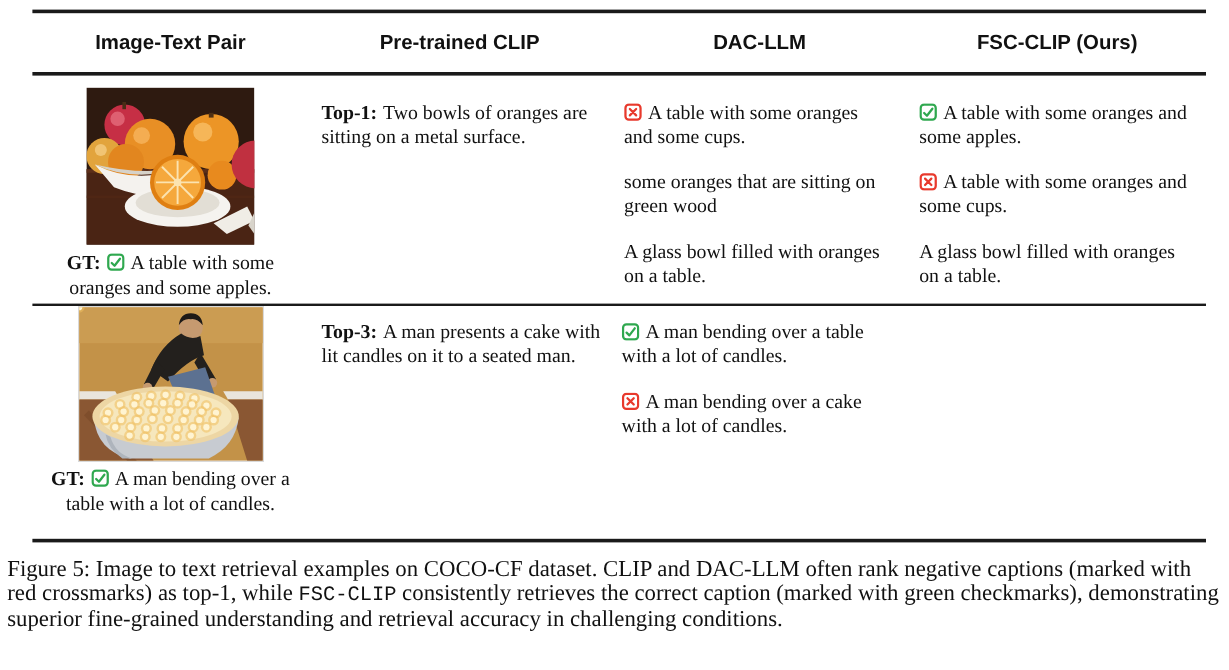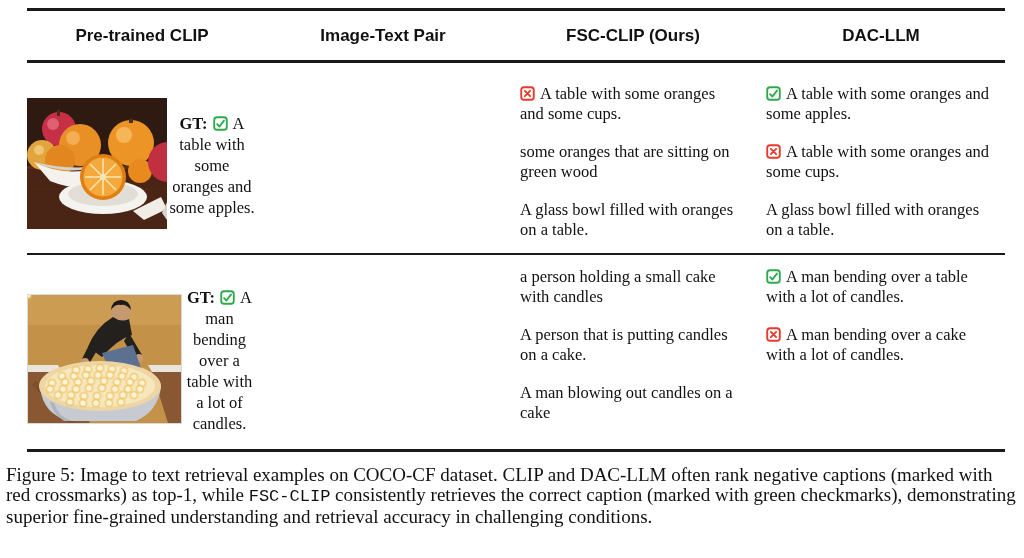--- a/index.html
+++ b/index.html
@@ -16,23 +16,23 @@
 
   .header-row { height: 49px; align-items: center; }
   .header-cell {
     font-family: "Liberation Sans", sans-serif;
     font-weight: bold; font-size: 17px; text-align: center;
   }
 
   .body-row-1 { height: 190px; }
   .body-row-2 { height: 194px; }
 
-  .img-cell { display: flex; align-items: center; }
+  .img-cell { display: flex; flex-direction: column; align-items: center; }
   .body-row-1 .img-cell { padding-top: 10px; }
-  .body-row-2 .img-cell { padding-top: 13px; }
+  .body-row-2 .img-cell { }
 
   .photo-frame { line-height: 0; }
   .photo-frame.bordered { border: 1px solid #d9d9d9; }
 
   .gt-line {
     font-size: 16.5px; line-height: 21px; text-align: center;
     margin-top: 4px; width: 228px;
   }
   .body-row-2 .gt-line { margin-top: 3px; width: 232px; }
   .gt-label { font-weight: bold; margin-right: 5px; }
@@ -62,24 +62,24 @@
 </style>
 </head>
 <body>
 
 <div class="page">
   <div class="figure-table">
 
     <div class="rule thick"></div>
 
     <div class="grid-row header-row">
+      <div class="header-cell">Image-Text Pair</div>
       <div class="header-cell">Pre-trained CLIP</div>
-      <div class="header-cell">Image-Text Pair</div>
+      <div class="header-cell">DAC-LLM</div>
       <div class="header-cell">FSC-CLIP (Ours)</div>
-      <div class="header-cell">DAC-LLM</div>
     </div>
 
     <div class="rule thick"></div>
 
     <div class="grid-row body-row-1">
 
       <div class="img-cell">
         <div class="photo-frame">
           <svg width="140" height="131" viewBox="0 0 140 131">
             <rect width="140" height="131" fill="#2e1a10"></rect>
@@ -120,20 +120,21 @@
             <path d="M135 115 L140 104 L140 122 Z" fill="#d8d4cb"></path>
           </svg>
         </div>
         <p class="gt-line"><span class="gt-label">GT:</span><span class="mark"><svg class="mark-check" width="15" height="15" viewBox="0 0 16 16">
                 <rect x="1.3" y="1.3" width="13.4" height="13.4" rx="3" fill="none" stroke-width="2"></rect>
                 <path d="M4.4 8.7 L6.9 11.2 L11.7 4.9" fill="none" stroke-width="2" stroke-linecap="round" stroke-linejoin="round"></path>
               </svg></span><span>A table with some oranges and some apples.</span></p>
       </div>
 
       <div class="text-cell c2">
+        <p class="cap-item"><b class="top-label">Top-1:</b><span class="mark"></span><span>Two bowls of oranges are sitting on a metal surface.</span></p>
       </div>
 
       <div class="text-cell c3">
         <p class="cap-item"><b class="top-label"></b><span class="mark"><svg class="mark-cross" width="15" height="15" viewBox="0 0 16 16">
                 <rect x="1.3" y="1.3" width="13.4" height="13.4" rx="3" fill="none" stroke-width="2"></rect>
                 <path d="M5.2 5.2 L10.8 10.8 M10.8 5.2 L5.2 10.8" fill="none" stroke-width="2" stroke-linecap="round"></path>
               </svg></span><span>A table with some oranges and some cups.</span></p>
         <p class="cap-item"><b class="top-label"></b><span class="mark"></span><span>some oranges that are sitting on green wood</span></p>
         <p class="cap-item"><b class="top-label"></b><span class="mark"></span><span>A glass bowl filled with oranges on a table.</span></p>
       </div>
@@ -227,27 +228,23 @@
             </g>
           </svg>
         </div>
         <p class="gt-line"><span class="gt-label">GT:</span><span class="mark"><svg class="mark-check" width="15" height="15" viewBox="0 0 16 16">
                 <rect x="1.3" y="1.3" width="13.4" height="13.4" rx="3" fill="none" stroke-width="2"></rect>
                 <path d="M4.4 8.7 L6.9 11.2 L11.7 4.9" fill="none" stroke-width="2" stroke-linecap="round" stroke-linejoin="round"></path>
               </svg></span><span>A man bending over a table with a lot of candles.</span></p>
       </div>
 
       <div class="text-cell c2">
-      </div>
-
-      <div class="text-cell c3">
-        <p class="cap-item"><b class="top-label"></b><span class="mark"></span><span>a person holding a small cake with candles</span></p>
-        <p class="cap-item"><b class="top-label"></b><span class="mark"></span><span>A person that is putting candles on a cake.</span></p>
-        <p class="cap-item"><b class="top-label"></b><span class="mark"></span><span>A man blowing out candles on a cake</span></p>
-      </div>
+        <p class="cap-item"><b class="top-label">Top-3:</b><span class="mark"></span><span>A man presents a cake with lit candles on it to a seated man.</span></p>
+      </div>
+
 
       <div class="text-cell c4">
         <p class="cap-item"><b class="top-label"></b><span class="mark"><svg class="mark-check" width="15" height="15" viewBox="0 0 16 16">
                 <rect x="1.3" y="1.3" width="13.4" height="13.4" rx="3" fill="none" stroke-width="2"></rect>
                 <path d="M4.4 8.7 L6.9 11.2 L11.7 4.9" fill="none" stroke-width="2" stroke-linecap="round" stroke-linejoin="round"></path>
               </svg></span><span>A man bending over a table with a lot of candles.</span></p>
         <p class="cap-item"><b class="top-label"></b><span class="mark"><svg class="mark-cross" width="15" height="15" viewBox="0 0 16 16">
                 <rect x="1.3" y="1.3" width="13.4" height="13.4" rx="3" fill="none" stroke-width="2"></rect>
                 <path d="M5.2 5.2 L10.8 10.8 M10.8 5.2 L5.2 10.8" fill="none" stroke-width="2" stroke-linecap="round"></path>
               </svg></span><span>A man bending over a cake with a lot of candles.</span></p>

